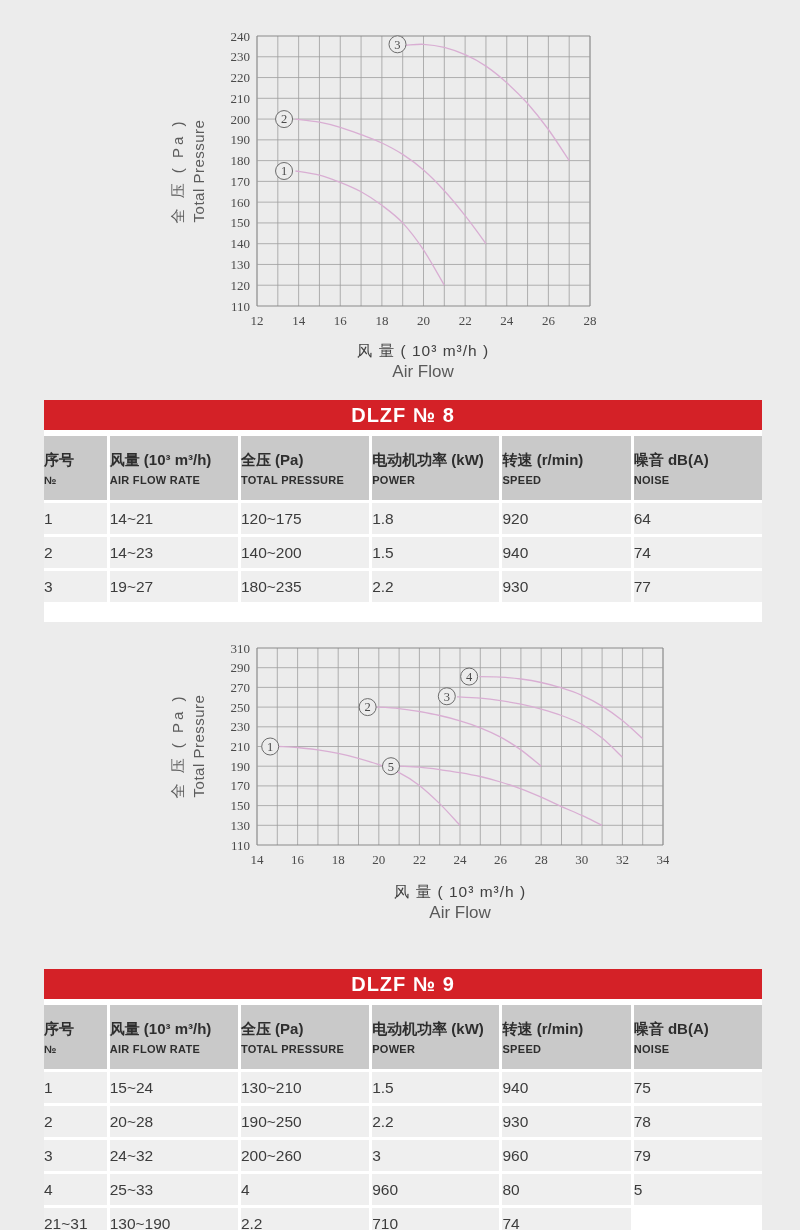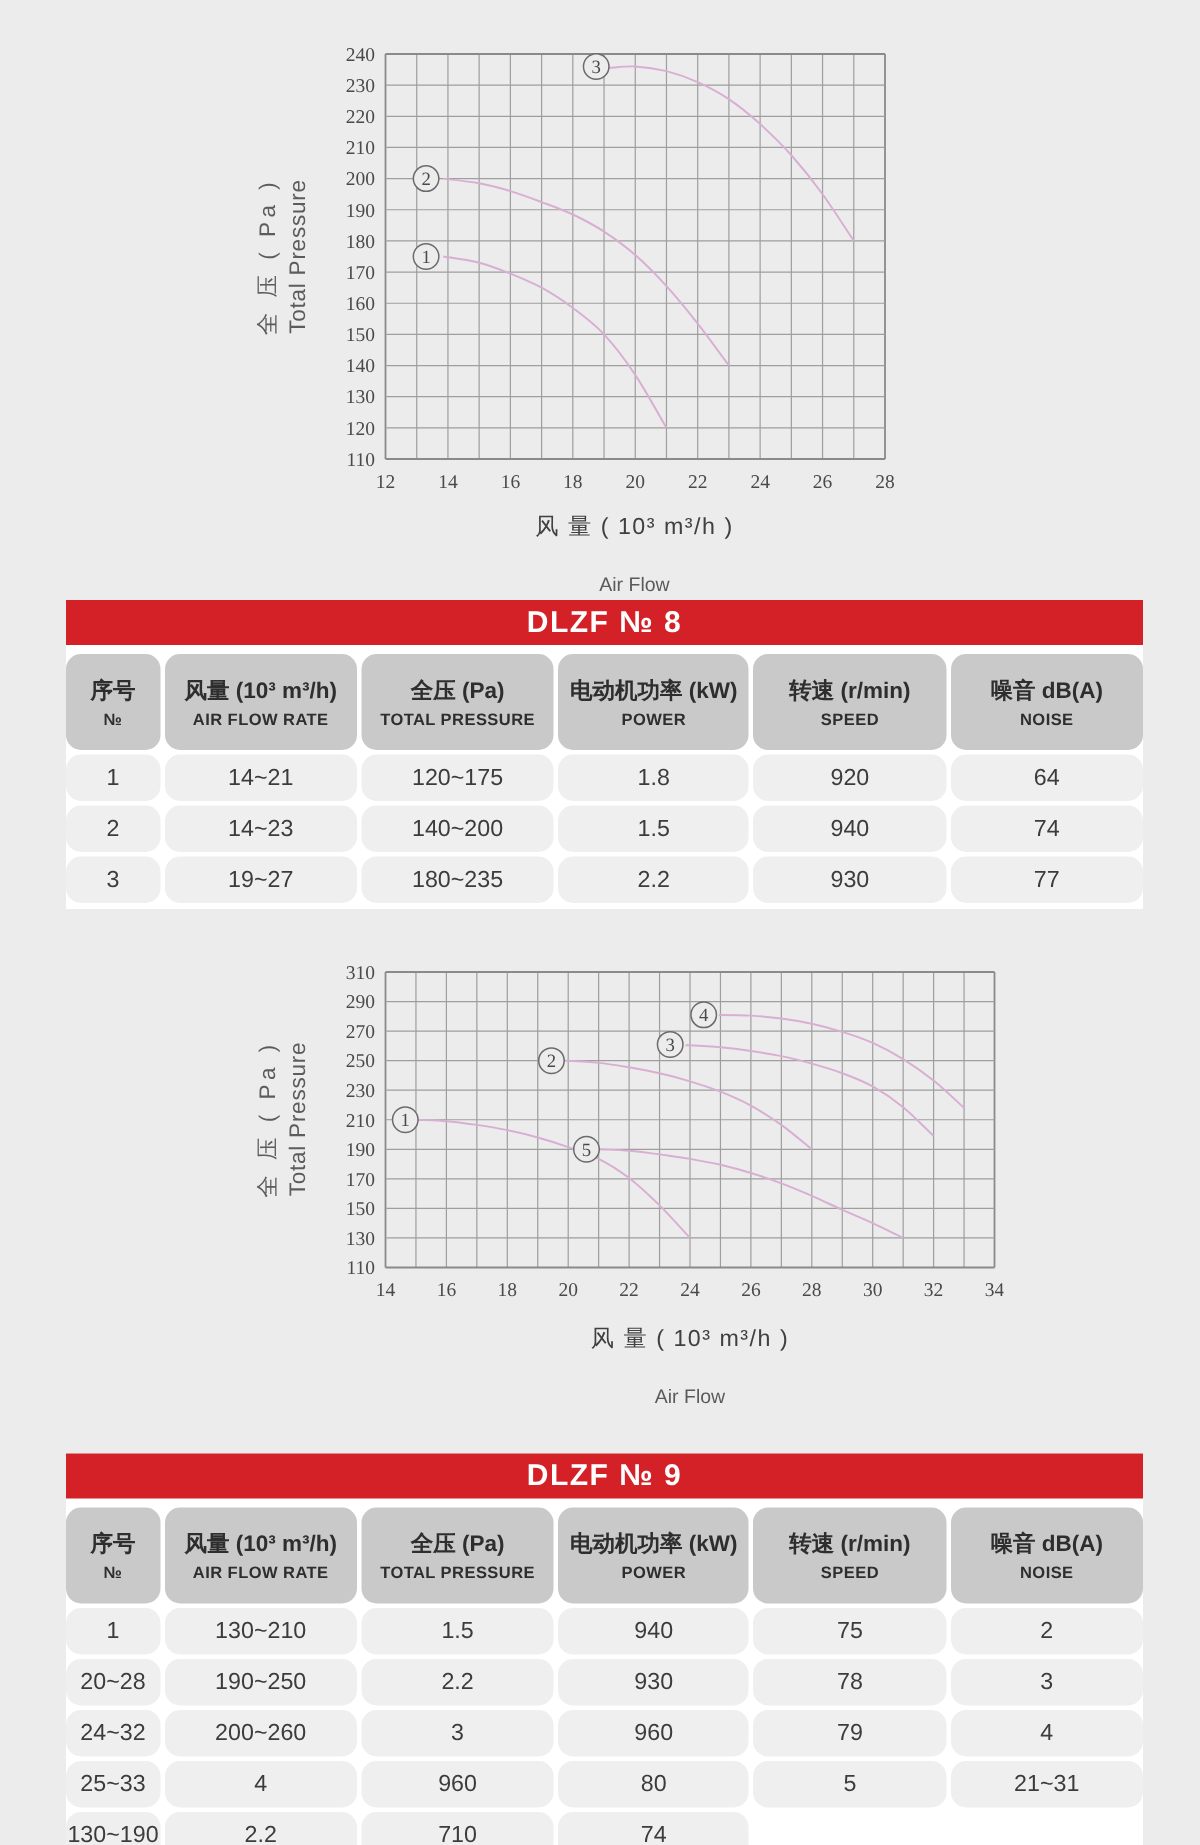--- a/index.html
+++ b/index.html
@@ -15,30 +15,30 @@
         display:flex;flex-direction:column;justify-content:center;text-align:center;color:#5c5c5c;}
   #ylab0{left:88px;top:148px;}
   #ylab1{left:88px;top:723px;}
   .ylab .cn{font-size:15px;letter-spacing:3px;}
   .ylab .en{font-size:15px;margin-top:2px;letter-spacing:0.5px;}
 
   .xlab{position:absolute;width:300px;text-align:center;}
   #xlab0{left:273px;top:341px;}
   #xlab1{left:310px;top:882px;}
   .xlab .cn{font-size:15.5px;letter-spacing:1px;color:#404040;}
-  .xlab .en{font-size:13px;margin-top:20px;color:#5a5a5a;}
+  .xlab .en{font-size:17px;margin-top:0;color:#5a5a5a;}
 
   
-  .table-block{position:absolute;left:44px;width:718px;background:#ffffff;padding-bottom:4px;}
+  .table-block{position:absolute;left:44px;width:718px;background:#ffffff;padding-bottom:20px;}
   #tb0{top:400px;}
   #tb1{top:969px;}
   .table-title{height:30px;line-height:30px;background:#d42127;color:#ffffff;text-align:center;
                font-size:20px;font-weight:bold;letter-spacing:1px;}
   .tgrid{display:grid;grid-template-columns:64fr 131fr 131fr 130fr 131fr 131fr;gap:3px;margin-top:6px;}
-  .cell{background:#efefef;text-align:center;color:#3c3c3c;border-radius:10px;}
+  .cell{background:#efefef;color:#3c3c3c;}
   .cell.body{height:31px;line-height:31px;font-size:15.5px;}
   .cell.head{background:#c9c9c9;height:64px;display:flex;flex-direction:column;justify-content:center;}
   .cell.head .cn{font-size:15px;font-weight:600;color:#2e2e2e;}
   .cell.head .en{font-size:11px;font-weight:600;margin-top:4px;color:#2e2e2e;letter-spacing:0.3px;}
 </style>
 </head>
 <body>
 
 <div class="page">
 
@@ -265,20 +265,21 @@
         </div>
         <div class="cell head">
           <div class="cn">转速 (r/min)</div>
           <div class="en">SPEED</div>
         </div>
         <div class="cell head">
           <div class="cn">噪音  dB(A)</div>
           <div class="en">NOISE</div>
         </div>
         <div class="cell body">1</div>
+        <div class="cell body">15~24</div>
         <div class="cell body">130~210</div>
         <div class="cell body">1.5</div>
         <div class="cell body">940</div>
         <div class="cell body">75</div>
         <div class="cell body">2</div>
         <div class="cell body">20~28</div>
         <div class="cell body">190~250</div>
         <div class="cell body">2.2</div>
         <div class="cell body">930</div>
         <div class="cell body">78</div>

